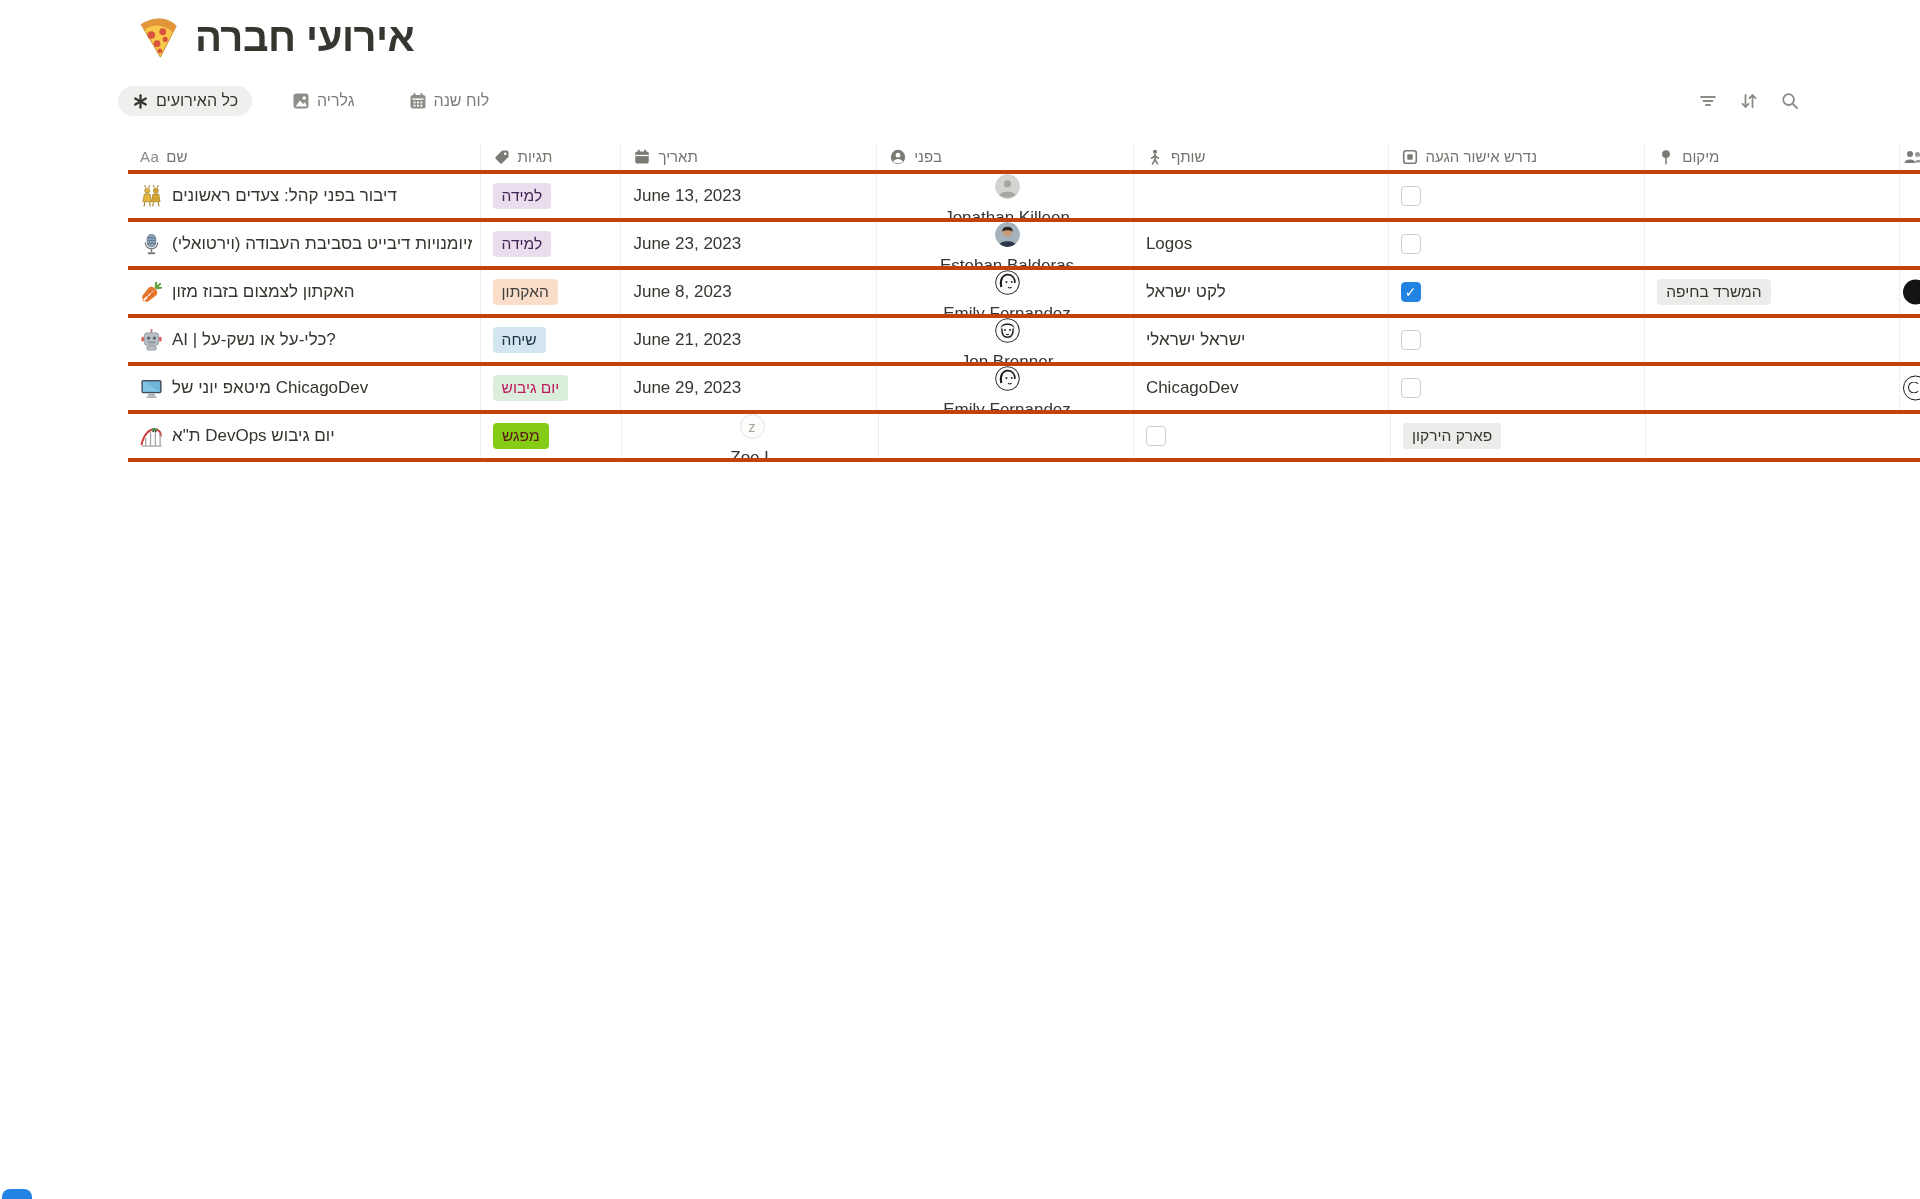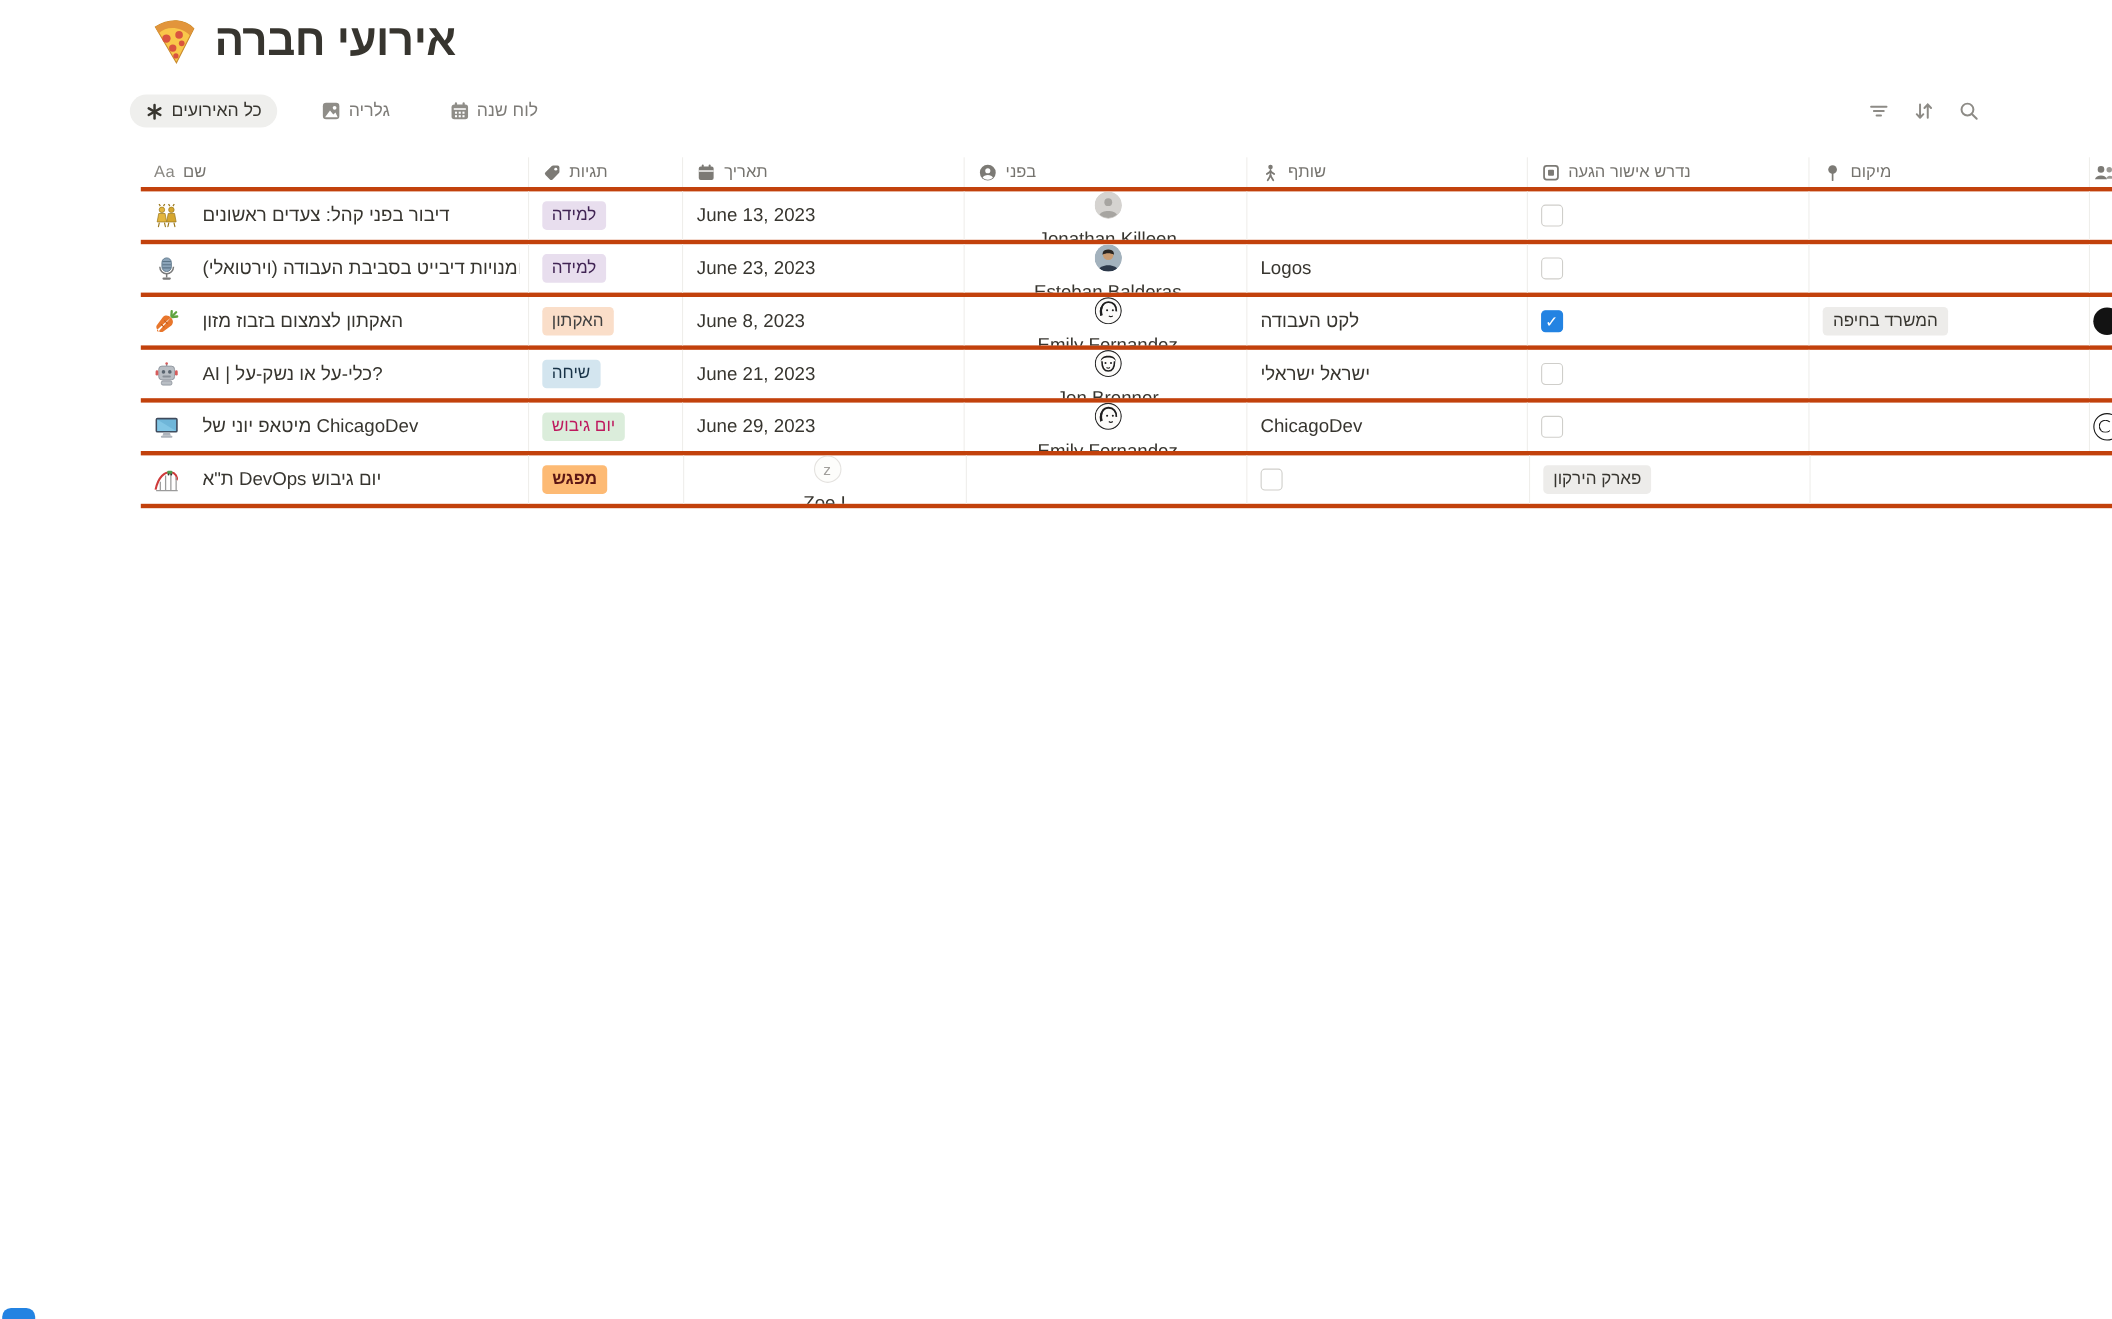--- a/index.html
+++ b/index.html
@@ -33,29 +33,29 @@
   .c-name{ width:353px; } .c-tags{ width:141px; } .c-date{ width:256px; }
   .c-org{ width:257px; } .c-partner{ width:255px; } .c-rsvp{ width:257px; }
   .c-loc{ width:255px; } .c-extra{ flex:1; border-right:none; position:relative; overflow:visible; }
   .th { gap:7px; color:#75736E; font-size:15px; }
   .th .h-icon { display:flex; align-items:center; flex:0 0 auto; }
   .aa { font-size:15px; font-weight:500; color:#8A8883; letter-spacing:0.5px; }
 
   .td { font-size:17px; color:#37352F; }
   .td.c-name { gap:9px; font-weight:500; }
   .row-icon { flex:0 0 auto; display:flex; align-items:center; }
-  .name-text { white-space:nowrap; overflow:hidden; flex:1;margin-left:12px; }
+  .name-text { white-space:nowrap; overflow:hidden; flex:1; }
 
   .pill { display:inline-block; padding:3px 9px; border-radius:4px; font-size:15.5px; white-space:nowrap;
           line-height:1.35; cursor:pointer; }
   .pill[data-color="purple"] { background:#E8DEEE; color:#412454; }
   .pill[data-color="orange"] { background:#FADEC9; color:#404040; }
   .pill[data-color="blue"]   { background:#D3E5EF; color:#183347; }
   .pill[data-color="green"]  { background:#DBEDDB; color:#be185d; }
-  .pill[data-color="red"]    { background:#fdba74; color:#5D1715;font-weight:bold; }
+  .pill[data-color="red"]    { background:#84cc16; color:#5D1715; }
   .pill.loc { background:#EDECEA; color:#37352F; }
 
   .td.c-org { gap:9px;flex-direction:column; }
   .avatar { width:25px; height:25px; border-radius:50%; flex:0 0 auto; overflow:hidden; display:flex;
             align-items:center; justify-content:center; }
   .avatar.letter { background:#FDFDFB; border:1px solid #E4E2DF; color:#A19F9B; font-size:14px; }
 
   .checkbox { width:20px; height:20px; border-radius:4px; border:1.5px solid #CFCECA; background:#fff;
               display:flex; align-items:center; justify-content:center; cursor:pointer; flex:0 0 auto; }
   .checkbox[data-checked="true"] { background:#2383E2; border-color:#2383E2; }
@@ -364,21 +364,21 @@
             <circle cx="12" cy="12" r="11.3" fill="#FCFBF9" stroke="#2B2B2B" stroke-width="1"></circle>
             <path d="M6 16 C4.5 10 7 4.8 12 4.5 C16.5 4.3 19.5 8 19 12.5" fill="none" stroke="#1E1E1E" stroke-width="1.6"></path>
             <path d="M5.8 9 c-1 2.5-1 5-0.3 7.5 M7.6 6.3 c-1.6 3-1.9 6.5-1 9.7" fill="none" stroke="#1E1E1E" stroke-width="1.1"></path>
             <circle cx="11" cy="11.5" r="0.9" fill="#1E1E1E"></circle>
               <circle cx="16" cy="11.5" r="0.9" fill="#1E1E1E"></circle>
             <path d="M12.5 16.5 c1 0.8 2.5 0.8 3.5 0" fill="none" stroke="#1E1E1E" stroke-width="1"></path>
           </svg>
         </span>
         <span>Emily Fernandez</span>
       </div>
-      <div class="td c-partner">לקט העבודה</div>
+      <div class="td c-partner">לקט ישראל</div>
       <div class="td c-rsvp">
         <span class="checkbox" data-checked="true"></span>
       </div>
       <div class="td c-loc">
         <span class="pill loc">המשרד בחיפה</span>
       </div>
       <div class="td c-extra">
         <span class="edge-avatar dark"></span>
       </div>
     </div>

